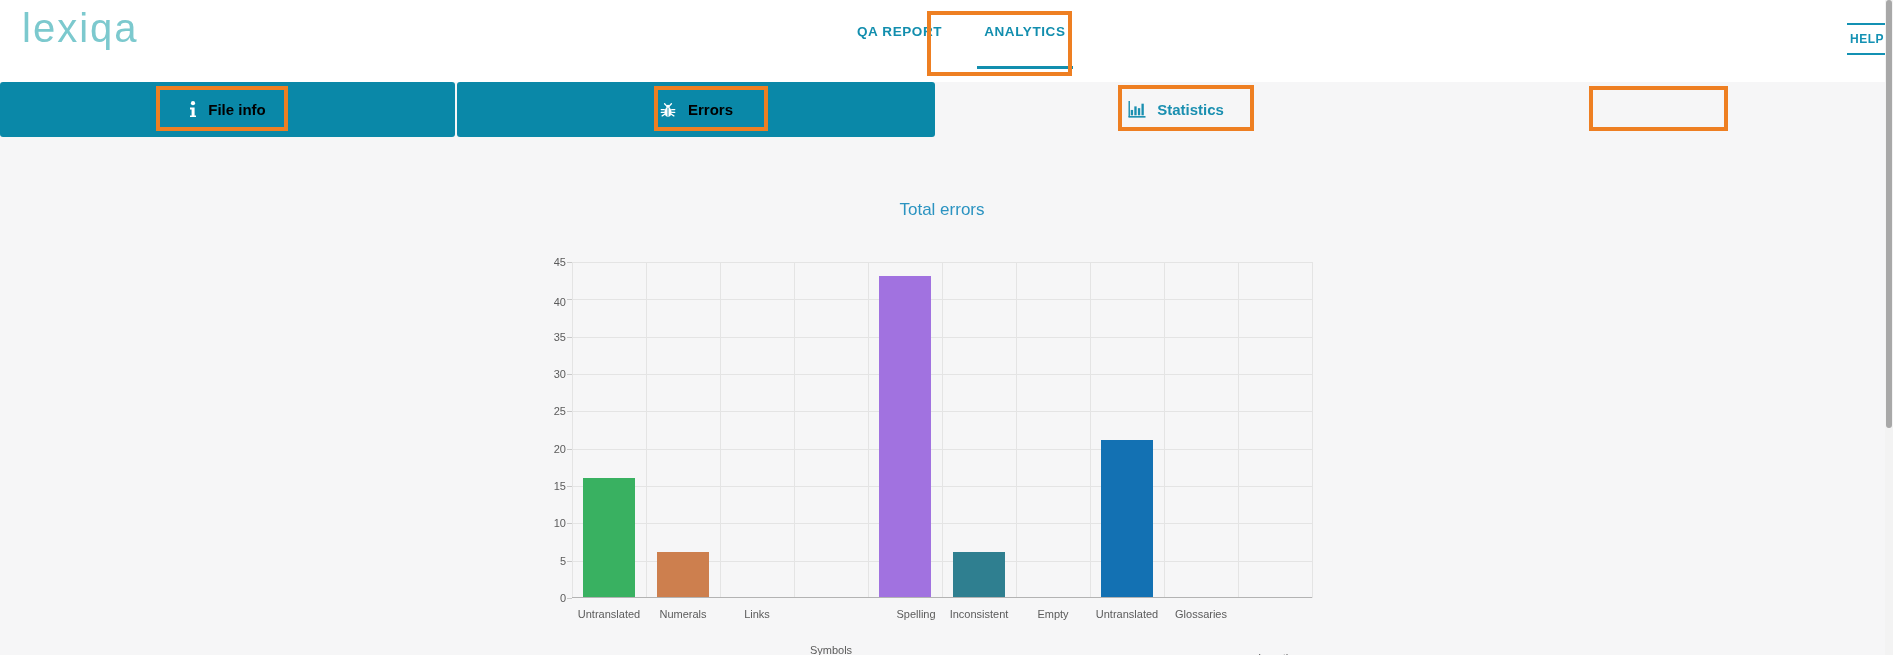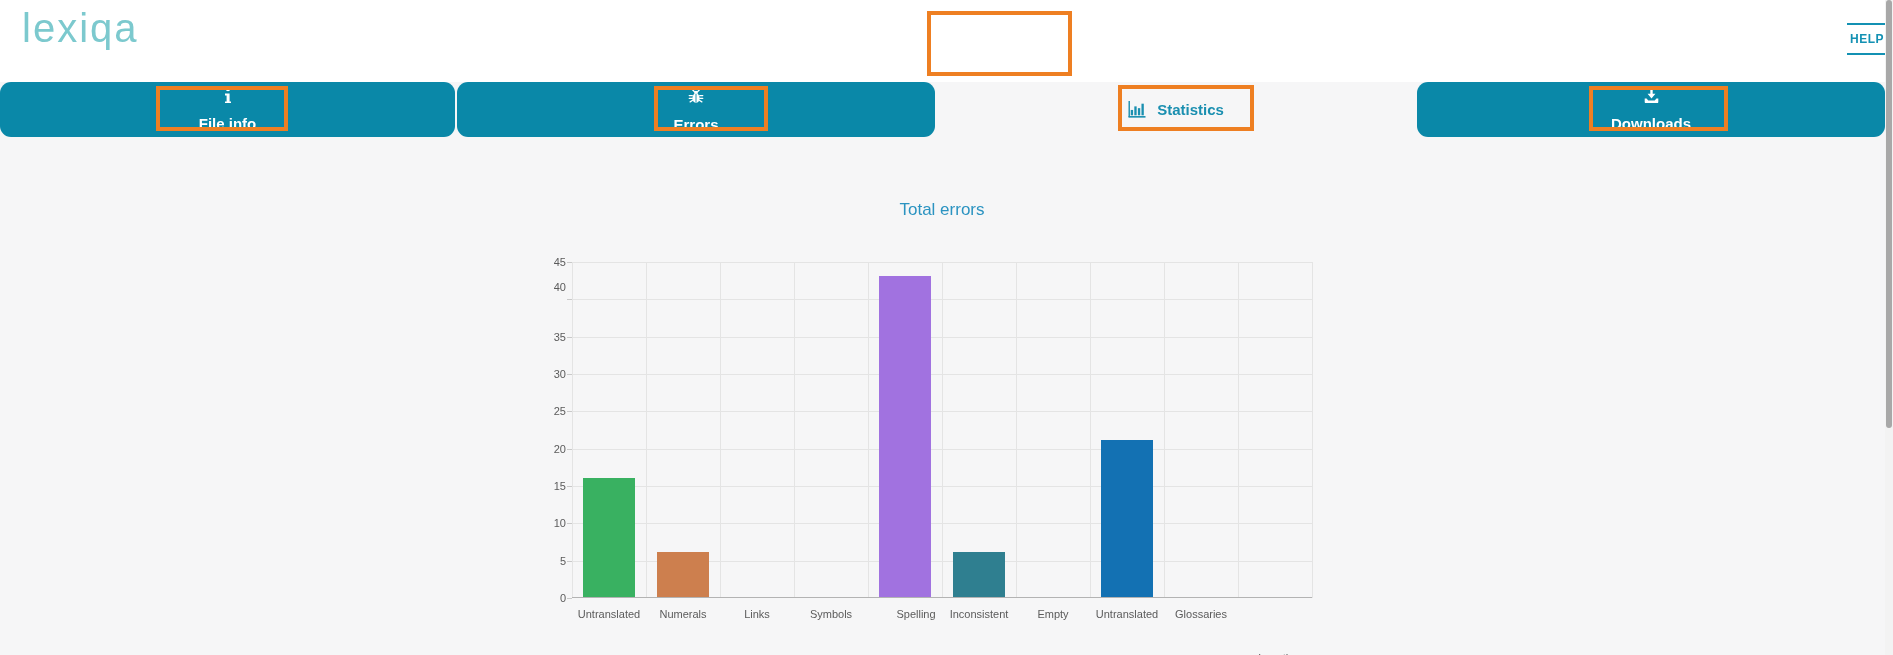--- a/index.html
+++ b/index.html
@@ -18,21 +18,21 @@
               border-top:2px solid #1391b3; border-bottom:2px solid #1391b3;
               color:#1391b3; font-size:12px; font-weight:bold; letter-spacing:.5px; cursor:pointer; }
 
   
   .content-bg { position:absolute; left:0; top:82px; width:1893px; height:573px; background:#f6f6f7; }
 
   
   .toolbar { position:absolute; left:0; top:82px; width:1893px; height:55px; }
   .tbtn { position:absolute; top:0; height:55px; display:flex; align-items:center;
           justify-content:center; gap:11px; font-size:15px; font-weight:bold; cursor:pointer; }
-  .tbtn.solid { background:#0a88a8; color:#ffffff; border-radius:11px;flex-direction:column; }
+  .tbtn.solid { background:#0a88a8; color:#000000; border-radius:3px; }
   .tbtn.light { background:transparent; color:#1a8fb0; }
   #btn-fileinfo  { left:0;      width:455px; }
   #btn-errors    { left:457px;  width:478px; }
   #btn-stats     { left:935px;  width:482px; }
   #btn-downloads { left:1417px; width:468px; }
   .tbtn svg { display:block; }
 
   
   .hl { position:absolute; border:4px solid #ee7f22; background:transparent; pointer-events:none; }
   #hl-fileinfo  { left:156px;  top:86px; width:132px; height:45px; }
@@ -58,20 +58,24 @@
   
   .scroll-track { position:absolute; left:1885px; top:0; width:8px; height:655px; background:#f3f3f3; }
   .scroll-thumb { position:absolute; left:1886px; top:0; width:6px; height:428px;
                   background:#a8a8a8; border-radius:3px; cursor:grab; }
 </style>
 </head>
 <body>
 
 <div class="header">
   <div class="logo">lexiqa</div>
+  <div class="tabs">
+    <div class="tab">QA REPORT</div>
+    <div class="tab active">ANALYTICS</div>
+  </div>
   <div class="help-btn">HELP</div>
 </div>
 
 <div class="content-bg"></div>
 
 <div class="toolbar">
   <div class="tbtn solid" id="btn-fileinfo">
     <span>
       <svg width="8" height="17" viewBox="0 0 8 17" fill="#ffffff">
           <circle cx="4" cy="2.2" r="2.1"></circle>
@@ -105,31 +109,20 @@
             <path d="M2.5 9.5h3.4M2.5 12.6h3.4M3.5 16.5l2.8-1.8M17.5 9.5h-3.4M17.5 12.6h-3.4M16.5 16.5l-2.8-1.8"></path>
           </g>
           <circle cx="10" cy="6.3" r="2" fill="#ffffff"></circle>
           <ellipse cx="10" cy="12.3" rx="4" ry="5.4" fill="#ffffff"></ellipse>
           <line x1="10" y1="7.5" x2="10" y2="17.5" stroke="#0a88a8" stroke-width="1"></line>
         </svg>
     </span>
     <span>Errors</span>
   </div>
 
-  <div class="tbtn solid" id="btn-downloads">
-    <span>
-      <svg width="17" height="17" viewBox="0 0 20 20">
-          <g fill="#ffffff">
-            <path d="M8.6 1h2.8v7h3.2L10 13.5 5.4 8h3.2z"></path>
-            <path d="M2 13.5h2.2l2 2.5h7.6l2-2.5H18v4a1.4 1.4 0 0 1-1.4 1.4H3.4A1.4 1.4 0 0 1 2 17.5z"></path>
-          </g>
-        </svg>
-    </span>
-    <span>Downloads</span>
-  </div>
 </div>
 
 <div class="hl" id="hl-fileinfo"></div>
 <div class="hl" id="hl-analytics"></div>
 <div class="hl" id="hl-errors"></div>
 <div class="hl" id="hl-stats"></div>
 <div class="hl" id="hl-downloads"></div>
 
 <div class="chart-title">Total errors</div>
 <div class="plot">
@@ -161,32 +154,32 @@
     <div class="hgrid" style="top: 149.333px;"></div>
     <div class="ytick-label" style="top: 143.333px;">25</div>
     <div class="ytick-mark" style="top: 149.333px;"></div>
     <div class="hgrid" style="top: 112px;"></div>
     <div class="ytick-label" style="top: 106px;">30</div>
     <div class="ytick-mark" style="top: 112px;"></div>
     <div class="hgrid" style="top: 74.6667px;"></div>
     <div class="ytick-label" style="top: 68.6667px;">35</div>
     <div class="ytick-mark" style="top: 74.6667px;"></div>
     <div class="hgrid" style="top: 37.3333px;"></div>
-    <div class="ytick-label" style="top: 19px;">40</div>
+    <div class="ytick-label" style="top: 34px;">40</div>
     <div class="ytick-mark" style="top: 37.3333px;"></div>
     <div class="hgrid" style="top: 0px;"></div>
     <div class="ytick-label" style="top: -6px;">45</div>
     <div class="ytick-mark" style="top: 0px;"></div>
     <div class="baseline"></div>
     <div class="bar" style="left: 11px; height: 119.467px; background: rgb(57, 177, 97);"></div>
     <div class="xcat" style="left: 0px;">Untranslated</div>
     <div class="bar" style="left: 85px; height: 44.8px; background: rgb(205, 127, 78);"></div>
     <div class="xcat" style="left: 74px;">Numerals</div>
     <div class="xcat" style="left: 148px;">Links</div>
-    <div class="xcat" style="left: 222px;">Symbols</div>
+    <div class="xcat" style="left: 222px; margin-top: 36px;">Symbols</div>
     <div class="bar" style="left: 307px; height: 321.067px; background: rgb(161, 114, 224);"></div>
     <div class="xcat" style="left: 307px;">Spelling</div>
     <div class="bar" style="left: 381px; height: 44.8px; background: rgb(47, 127, 144);"></div>
     <div class="xcat" style="left: 370px;">Inconsistent</div>
     <div class="xcat" style="left: 444px;">Empty</div>
     <div class="bar" style="left: 529px; height: 156.8px; background: rgb(19, 113, 179);"></div>
     <div class="xcat" style="left: 518px;">Untranslated</div>
     <div class="xcat" style="left: 592px;">Glossaries</div>
     <div class="xcat" style="left: 666px; margin-top: 44px;">Length</div>
   </div>

